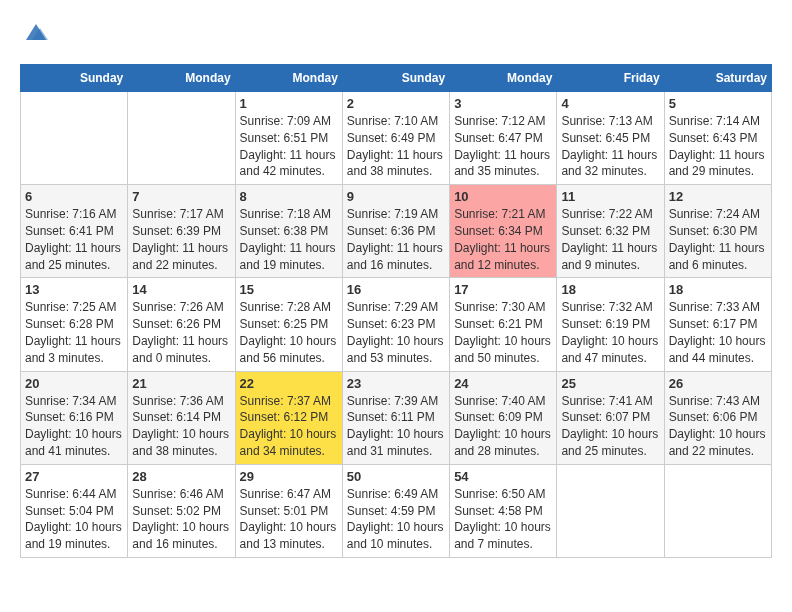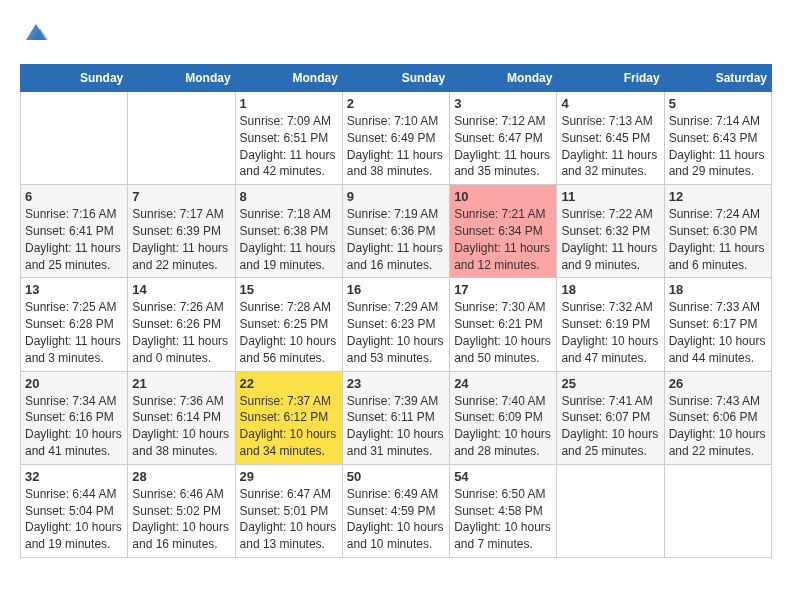--- a/index.html
+++ b/index.html
@@ -232,21 +232,21 @@
           <span class="day-number">25</span>
           <div class="day-info">Sunrise: 7:41 AM<br>Sunset: 6:07 PM<br>Daylight: 10 hours and 25 minutes.</div>
         </td>
         <td style="background: rgb(245, 245, 245);">
           <span class="day-number">26</span>
           <div class="day-info">Sunrise: 7:43 AM<br>Sunset: 6:06 PM<br>Daylight: 10 hours and 22 minutes.</div>
         </td>
       </tr>
       <tr>
         <td>
-          <span class="day-number">32</span>
+          <span class="day-number">27</span>
           <div class="day-info">Sunrise: 6:44 AM<br>Sunset: 5:04 PM<br>Daylight: 10 hours and 19 minutes.</div>
         </td>
         <td>
           <span class="day-number">28</span>
           <div class="day-info">Sunrise: 6:46 AM<br>Sunset: 5:02 PM<br>Daylight: 10 hours and 16 minutes.</div>
         </td>
         <td>
           <span class="day-number">29</span>
           <div class="day-info">Sunrise: 6:47 AM<br>Sunset: 5:01 PM<br>Daylight: 10 hours and 13 minutes.</div>
         </td>

